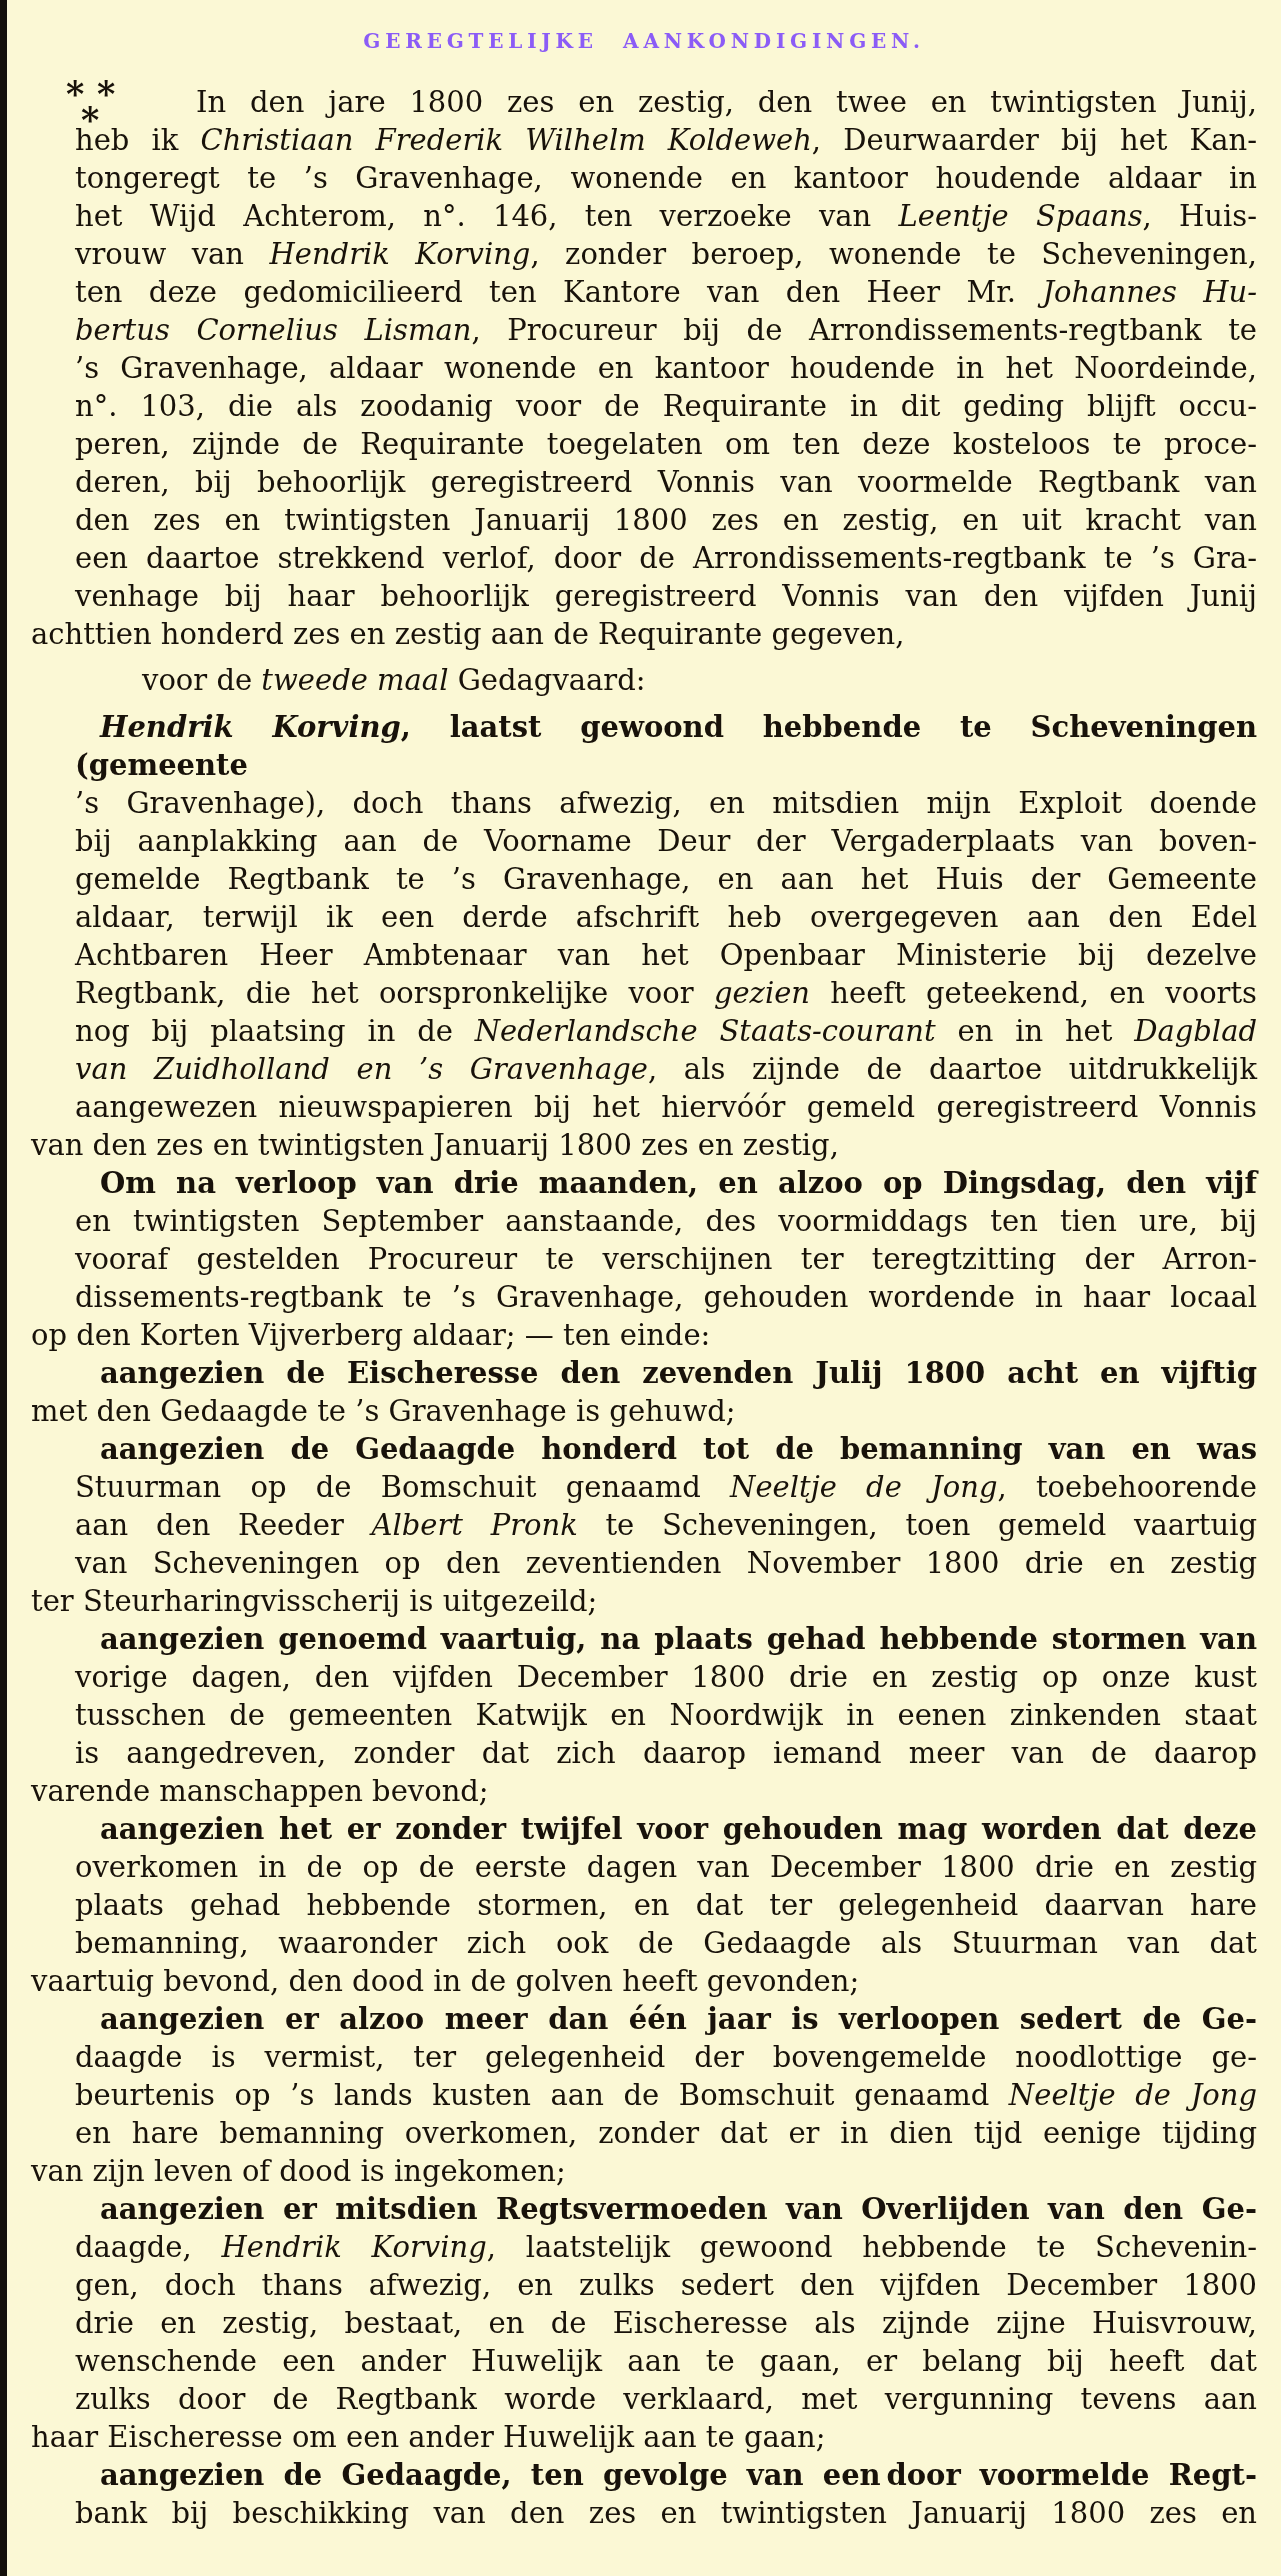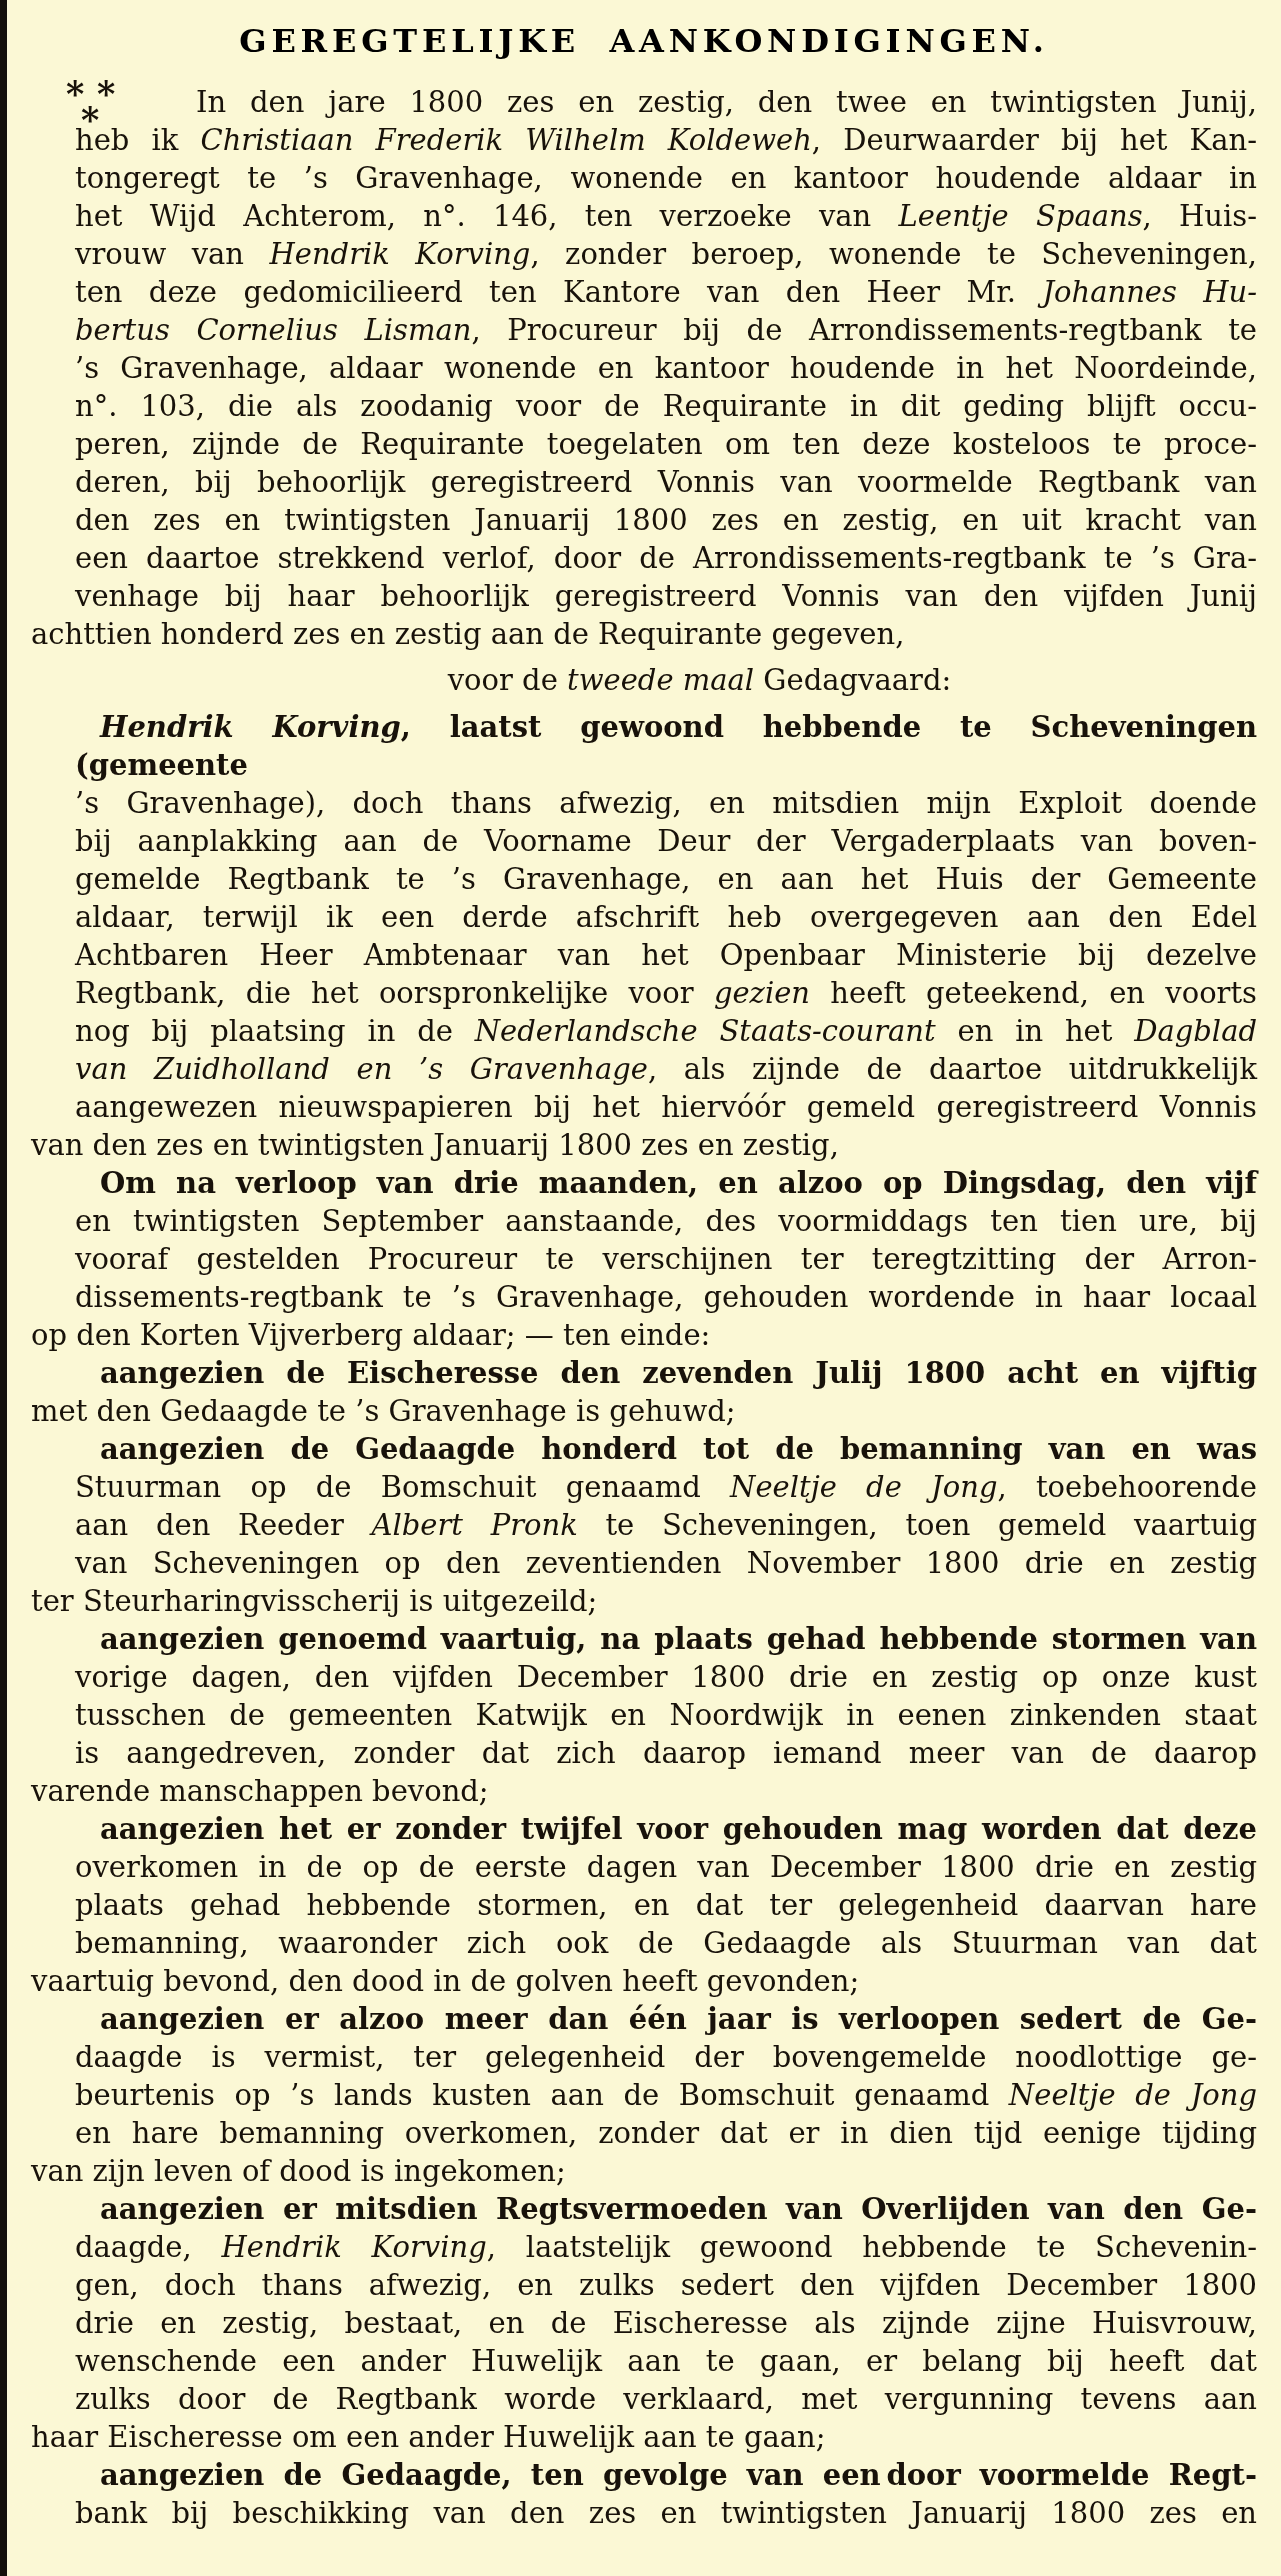--- a/index.html
+++ b/index.html
@@ -19,29 +19,29 @@
     background: #14100a;
   }
   .content {
     position: absolute;
     left: 31px; top: 21px;
     width: 1226px;
   }
   .masthead {
     text-align: center;
     font-weight: bold;
-    font-size: 32px;
+    font-size: 20px;
     letter-spacing: 4.8px;
     word-spacing: 13.5px;
     line-height: 41px;
     margin: 0 0 21px 0;
-    color: #000000;
+    color: #8b5cf6;
   }
   .para { position: relative; margin: 0; }
-  .para.cite { margin: 7.7px 0 9.7px 0; padding-left: 111px; text-align: center; }
+  .para.cite { margin: 7.7px 0 9.7px 0; padding-left: 111px; }
   .line {
     font-size: 29px;
     line-height: 38px;
     color: #18120a;
   }
   .line.just {
     text-align: justify;
     text-align-last: justify;
     margin-left: 44px;
     -moz-text-align-last: justify;

